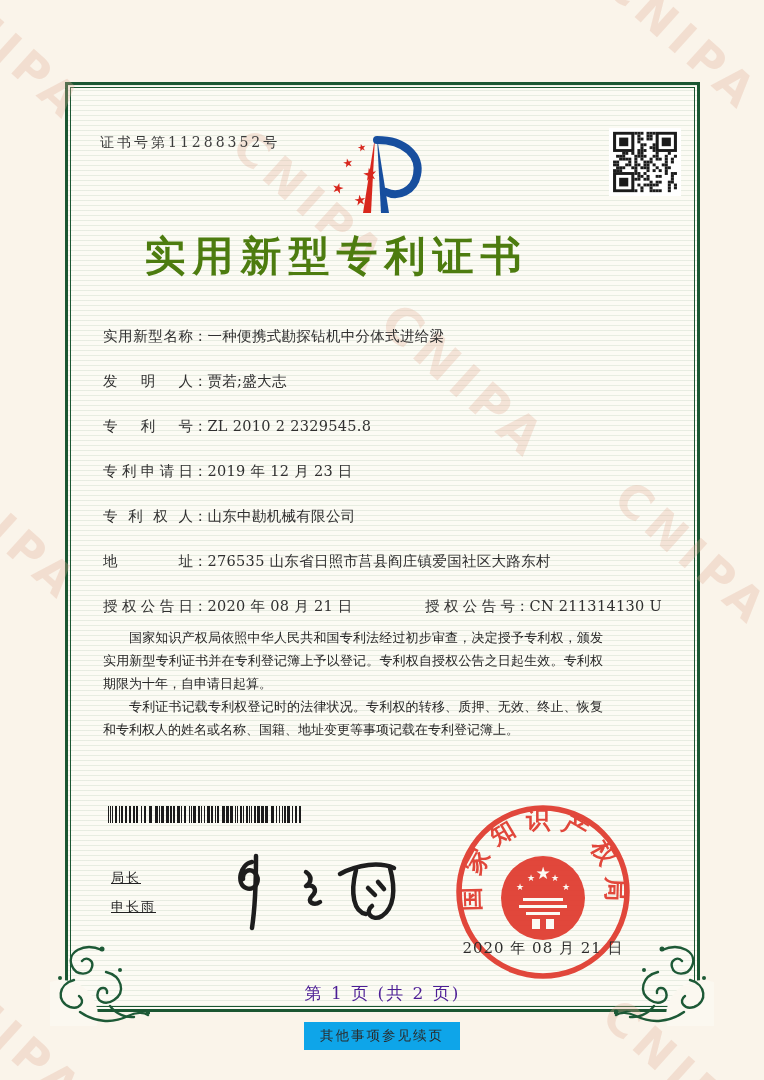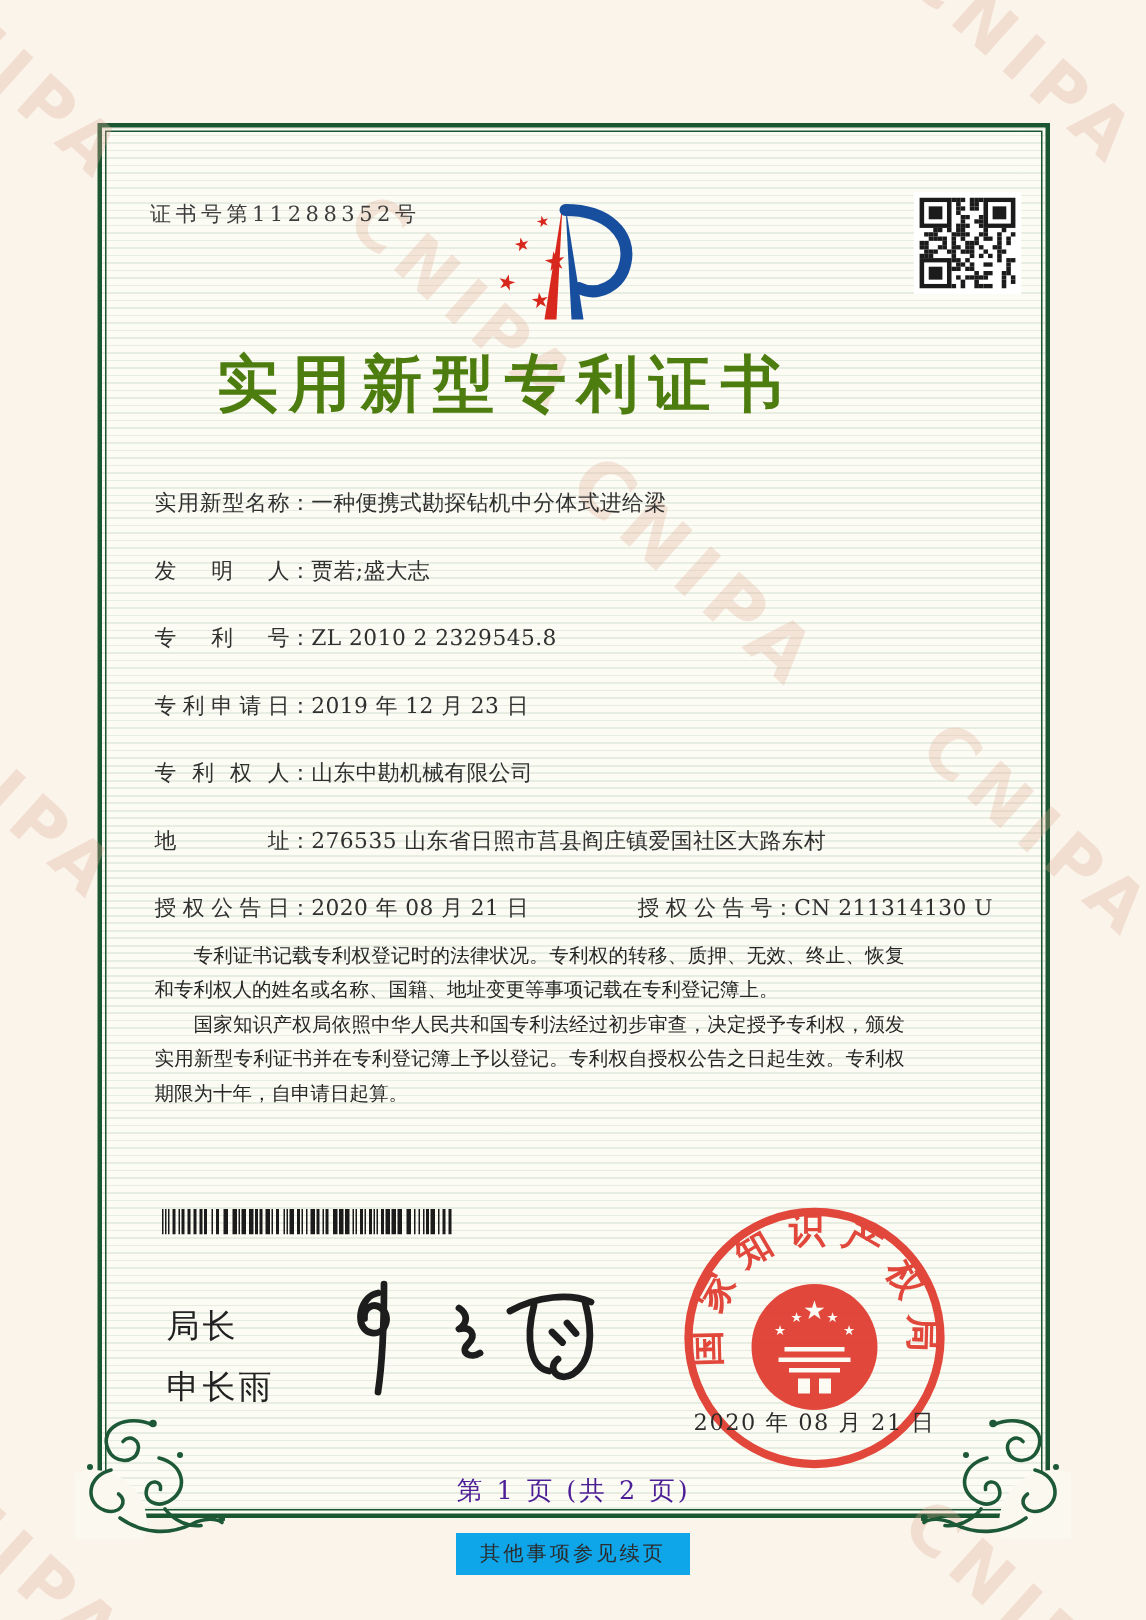--- a/index.html
+++ b/index.html
@@ -41,21 +41,21 @@
   .flabel{display:inline-block;width:90px;text-align:justify;text-align-last:justify;vertical-align:top;}
   .fcolon{display:inline-block;vertical-align:top;}
   .fvalue{display:inline-block;vertical-align:top;letter-spacing:.3px;}
   .fpair2{position:absolute;left:322px;top:0;}
   .paras{
     position:absolute;left:103px;top:626px;width:500px;
     font-size:13px;line-height:23px;text-align:justify;color:#262626;
   }
   .paras p{margin:0;text-indent:2em;}
   .barcode{position:absolute;left:108px;top:806px;}
-  .officer{position:absolute;left:111px;top:869px;font-size:22px;color:#222;}
+  .officer{position:absolute;left:111px;top:869px;font-size:13px;color:#222;text-decoration:underline;}
   .officer div{margin-bottom:11px;letter-spacing:2px;}
   .signature{position:absolute;left:222px;top:850px;}
   .seal{position:absolute;left:452px;top:801px;opacity:.93;}
   .pagenum{position:absolute;left:65px;top:982px;width:635px;text-align:center;font-size:17px;letter-spacing:2px;color:#4c1d95;}
   .footer{position:absolute;left:0;top:1022px;width:764px;text-align:center;}
   .footer span{display:inline-block;background:#0ea5e9;padding:5px 16px;font-size:13.5px;letter-spacing:2px;color:#2b2b2b;}
   .orn{position:absolute;z-index:4;}
   .orn-bl{left:50px;top:944px;}
   .orn-br{left:614px;top:944px;transform:scaleX(-1);}
 </style>
@@ -263,22 +263,22 @@
       </div>
       <div class="frow">
         <span class="flabel">授权公告日</span><span class="fcolon">：</span><span class="fvalue">2020 年 08 月 21 日</span>
         <span class="fpair2">
           <span class="flabel">授权公告号</span><span class="fcolon">：</span><span class="fvalue">CN 211314130 U</span>
         </span>
       </div>
     </div>
 
     <div class="paras">
+      <p>国家知识产权局依照中华人民共和国专利法经过初步审查，决定授予专利权，颁发实用新型专利证书并在专利登记簿上予以登记。专利权自授权公告之日起生效。专利权期限为十年，自申请日起算。</p>
       <p>专利证书记载专利权登记时的法律状况。专利权的转移、质押、无效、终止、恢复和专利权人的姓名或名称、国籍、地址变更等事项记载在专利登记簿上。</p>
-      <p>国家知识产权局依照中华人民共和国专利法经过初步审查，决定授予专利权，颁发实用新型专利证书并在专利登记簿上予以登记。专利权自授权公告之日起生效。专利权期限为十年，自申请日起算。</p>
     </div>
 
     <svg class="barcode" width="196" height="17" viewBox="0 0 196 17">
       <g id="barcode-bars" fill="#1b1b1b">
           <rect x="0" y="0" width="1" height="17"></rect>
           <rect x="2" y="0" width="1" height="17"></rect>
           <rect x="4" y="0" width="1" height="17"></rect>
           <rect x="7" y="0" width="2" height="17"></rect>
           <rect x="11" y="0" width="1" height="17"></rect>
           <rect x="13" y="0" width="2" height="17"></rect>

